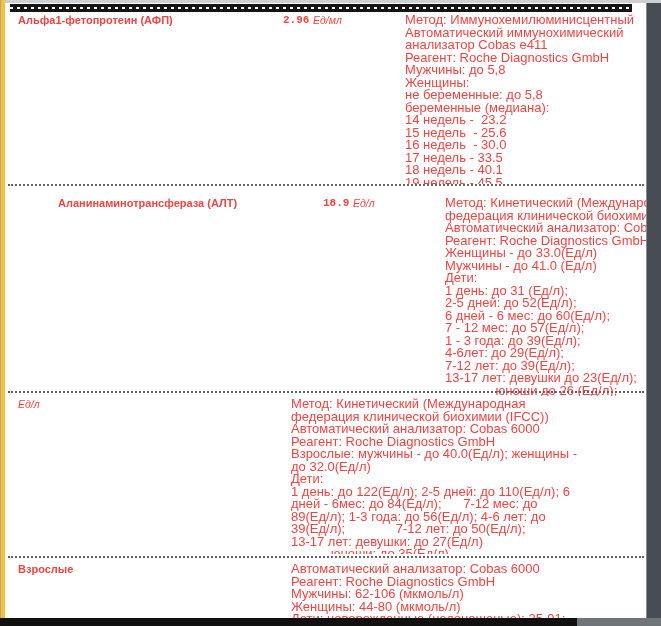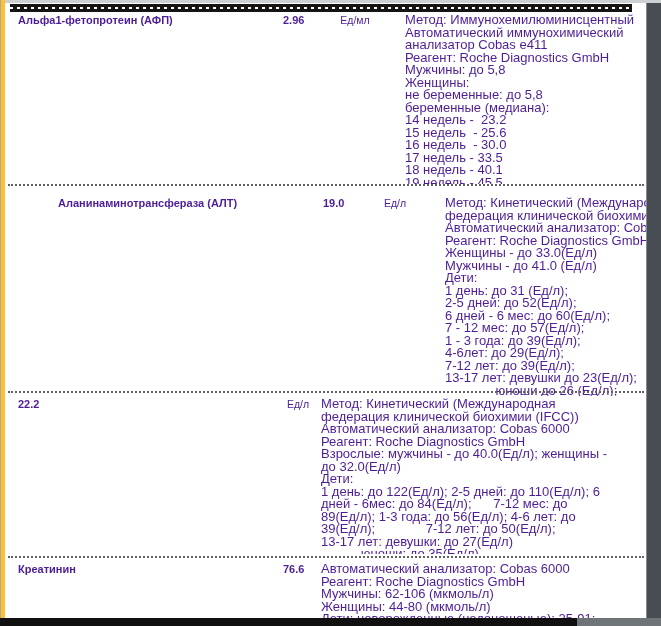--- a/index.html
+++ b/index.html
@@ -18,31 +18,31 @@
   .left-stripe { position:absolute; top:0; left:1px; width:4px; height:626px; background:#ffc02e; }
   .scrollbar   { position:absolute; top:3px; right:0; width:15px; height:623px;
                  background:#474d53; border-left:1px solid #858b90; box-sizing:border-box; z-index:1; }
   .bottom-bar       { position:absolute; bottom:0; left:0; width:577px; height:8px; background:#101010; z-index:2; }
   .bottom-bar-right { position:absolute; bottom:0; left:577px; width:84px; height:8px; background:#6f7478; z-index:2; }
 
   
   .row {
     position:absolute; left:0; width:645px; box-sizing:border-box;
     display:grid; grid-template-columns:265px 30px 84px 248px;
-    padding:3px 0 0 18px; overflow:hidden; color:#4c1d95;
+    padding:3px 0 0 18px; overflow:hidden; color:#ef4444;
   }
   .row-1 { top:11px;  height:173px; }
   .row-2 { top:194px; height:202px;margin-left:40px; }
   .row-3 { top:395px; height:159px; }
   .row-4 { top:560px; height:66px; }
 
   .cell   { line-height:12.5px; }
   .name   { font-size:11px;   font-weight:bold; }
-  .value  { font-size:11px;   font-weight:bold; }
-  .unit   { font-size:10.5px; text-align:center; }
+  .value  { font-size:11px;   font-weight:bold;font-family:Liberation Mono, monospace; }
+  .unit   { font-size:10.5px; text-align:left;font-style:italic; }
   .method { font-size:13px; white-space:pre; padding-left:8px; }
 
   .sep { position:absolute; left:8px; width:636px; height:0;
          border-top:2px dotted #606060; }
   .sep-1 { top:184px; }
   .sep-2 { top:391px; }
   .sep-3 { top:556px; }
 </style>
 </head>
 <body>
@@ -70,21 +70,21 @@
 15 недель  - 25.6
 16 недель  - 30.0
 17 недель - 33.5
 18 недель - 40.1
 19 недель - 45.5</div>
   </div>
   <div class="sep sep-1"></div>
 
   <div class="row row-2">
     <div class="cell name">Аланинаминотрансфераза (АЛТ)</div>
-    <div class="cell value">19.0</div>
+    <div class="cell value">18.9</div>
     <div class="cell unit">Ед/л</div>
     <div class="cell method">Метод: Кинетический (Международная
 федерация клинической биохимии (IFCC))
 Автоматический анализатор: Cobas 6000
 Реагент: Roche Diagnostics GmbH
 Женщины - до 33.0(Ед/л)
 Мужчины - до 41.0 (Ед/л)
 Дети:
 1 день: до 31 (Ед/л);
 2-5 дней: до 52(Ед/л);
@@ -92,41 +92,39 @@
 7 - 12 мес: до 57(Ед/л);
 1 - 3 года: до 39(Ед/л);
 4-6лет: до 29(Ед/л);
 7-12 лет: до 39(Ед/л);
 13-17 лет: девушки до 23(Ед/л);
               юноши до 26 (Ед/л);</div>
   </div>
   <div class="sep sep-2"></div>
 
   <div class="row row-3">
-    <div class="cell value">22.2</div>
     <div class="cell unit">Ед/л</div>
     <div class="cell method">Метод: Кинетический (Международная
 федерация клинической биохимии (IFCC))
 Автоматический анализатор: Cobas 6000
 Реагент: Roche Diagnostics GmbH
 Взрослые: мужчины - до 40.0(Ед/л); женщины -
 до 32.0(Ед/л)
 Дети:
 1 день: до 122(Ед/л); 2-5 дней: до 110(Ед/л); 6
 дней - 6мес: до 84(Ед/л);      7-12 мес: до
 89(Ед/л); 1-3 года: до 56(Ед/л); 4-6 лет: до
 39(Ед/л);              7-12 лет: до 50(Ед/л);
 13-17 лет: девушки: до 27(Ед/л)
            юноши: до 35(Ед/л)</div>
   </div>
   <div class="sep sep-3"></div>
 
   <div class="row row-4">
-    <div class="cell name">Креатинин</div>
-    <div class="cell value">76.6</div>
+    <div class="cell name">Взрослые</div>
     <div class="cell method">Автоматический анализатор: Cobas 6000
 Реагент: Roche Diagnostics GmbH
 Мужчины: 62-106 (мкмоль/л)
 Женщины: 44-80 (мкмоль/л)
 Дети: новорожденные (недоношеные): 25-91;</div>
   </div>
 
   <div class="left-edge"></div>
   <div class="left-stripe"></div>
   <div class="scrollbar"></div>

